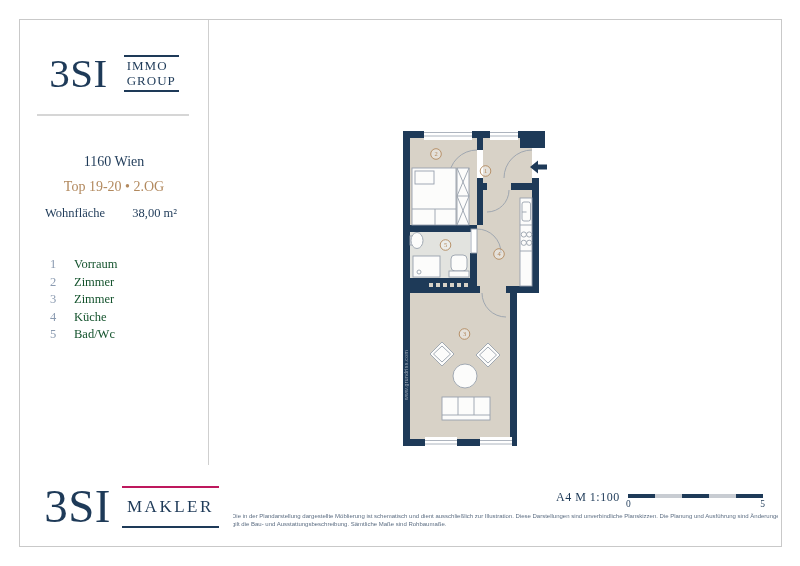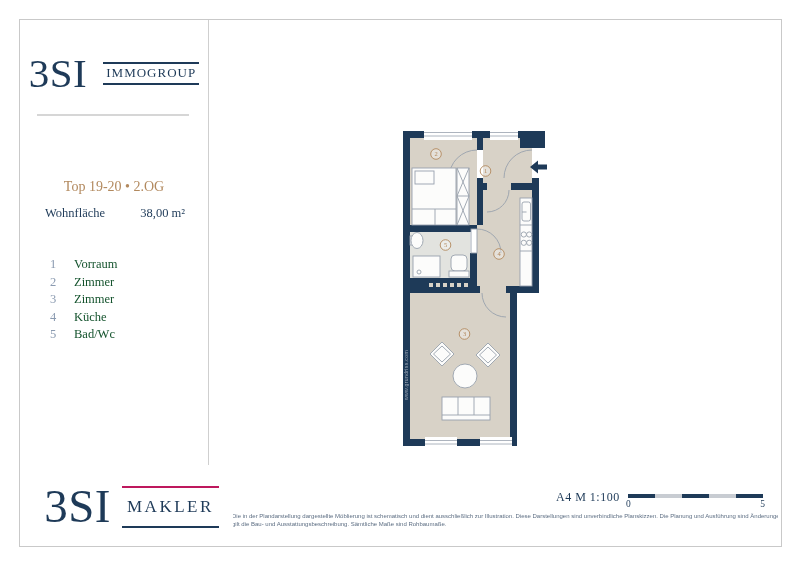--- a/index.html
+++ b/index.html
@@ -10,31 +10,31 @@
   .page-border{position:absolute;left:19px;top:19px;width:761px;height:526px;
     border:1px solid #c9c9c9;z-index:1;}
   .sidebar-divider{position:absolute;left:208px;top:20px;width:1px;height:445px;
     background:#cfcfcf;z-index:2;}
 
   
   .sidebar{position:absolute;left:20px;top:20px;width:188px;height:440px;z-index:3;}
   .brand-logo{position:absolute;top:33px;left:0;right:0;display:flex;
     justify-content:center;align-items:center;}
   .brand-main{font-size:41px;line-height:1;letter-spacing:0.5px;color:#1e3a58;}
-  .brand-words{display:flex;margin-left:16px;
+  .brand-words{display:flex;flex-direction:column;margin-left:16px;
     border-top:2px solid #1e3a58;border-bottom:2px solid #1e3a58;
     padding:2px 3px;font-size:13px;line-height:1.08;letter-spacing:1px;color:#1e3a58;}
   .logo-rule{position:absolute;top:94px;left:17px;width:152px;height:2px;background:#d6d6d6;}
   .addr1{position:absolute;top:112px;left:0;right:0;text-align:center;
     font-size:17.5px;font-weight:600;margin:0;}
   .addr2{position:absolute;top:134px;left:0;right:0;text-align:center;
     font-size:14px;font-weight:normal;margin:0;}
   .unit-line{position:absolute;top:159px;left:0;right:0;text-align:center;
     font-size:14px;color:#b2895e;}
-  .area-row{position:absolute;top:186px;left:0;right:0;display:flex;
+  .area-row{position:absolute;top:186px;left:0;right:8px;display:flex;
     justify-content:space-between;padding:0 23px 0 25px;font-size:12.5px;}
   .room-list{position:absolute;top:237px;left:0;right:0;margin:0;padding:0 0 0 26px;
     list-style:none;}
   .room-item{display:flex;align-items:baseline;height:17.5px;font-size:12.5px;}
   .room-no{width:14px;text-align:center;color:#8a9ab0;margin-right:14px;}
   .room-name{color:#14532d;}
 
   
   .plan-svg{position:absolute;left:395px;top:123px;z-index:2;}
   .plan-svg text.room-label{font-family:"Liberation Serif",serif;font-size:6.5px;fill:#b2895e;}
@@ -70,20 +70,21 @@
 
   <div class="sidebar">
     <div class="brand-logo">
       <span class="brand-main">3SI</span>
       <span class="brand-words">
         <span>IMMO</span>
         <span>GROUP</span>
       </span>
     </div>
     <div class="logo-rule"></div>
+    <h2 class="addr2">1160 Wien</h2>
     <div class="unit-line">Top 19-20 • 2.OG</div>
     <div class="area-row">
       <span>Wohnfläche</span>
       <span>38,00 m²</span>
     </div>
     <ul class="room-list">
       <li class="room-item">
         <span class="room-no">1</span>
         <span class="room-name">Vorraum</span>
       </li>

